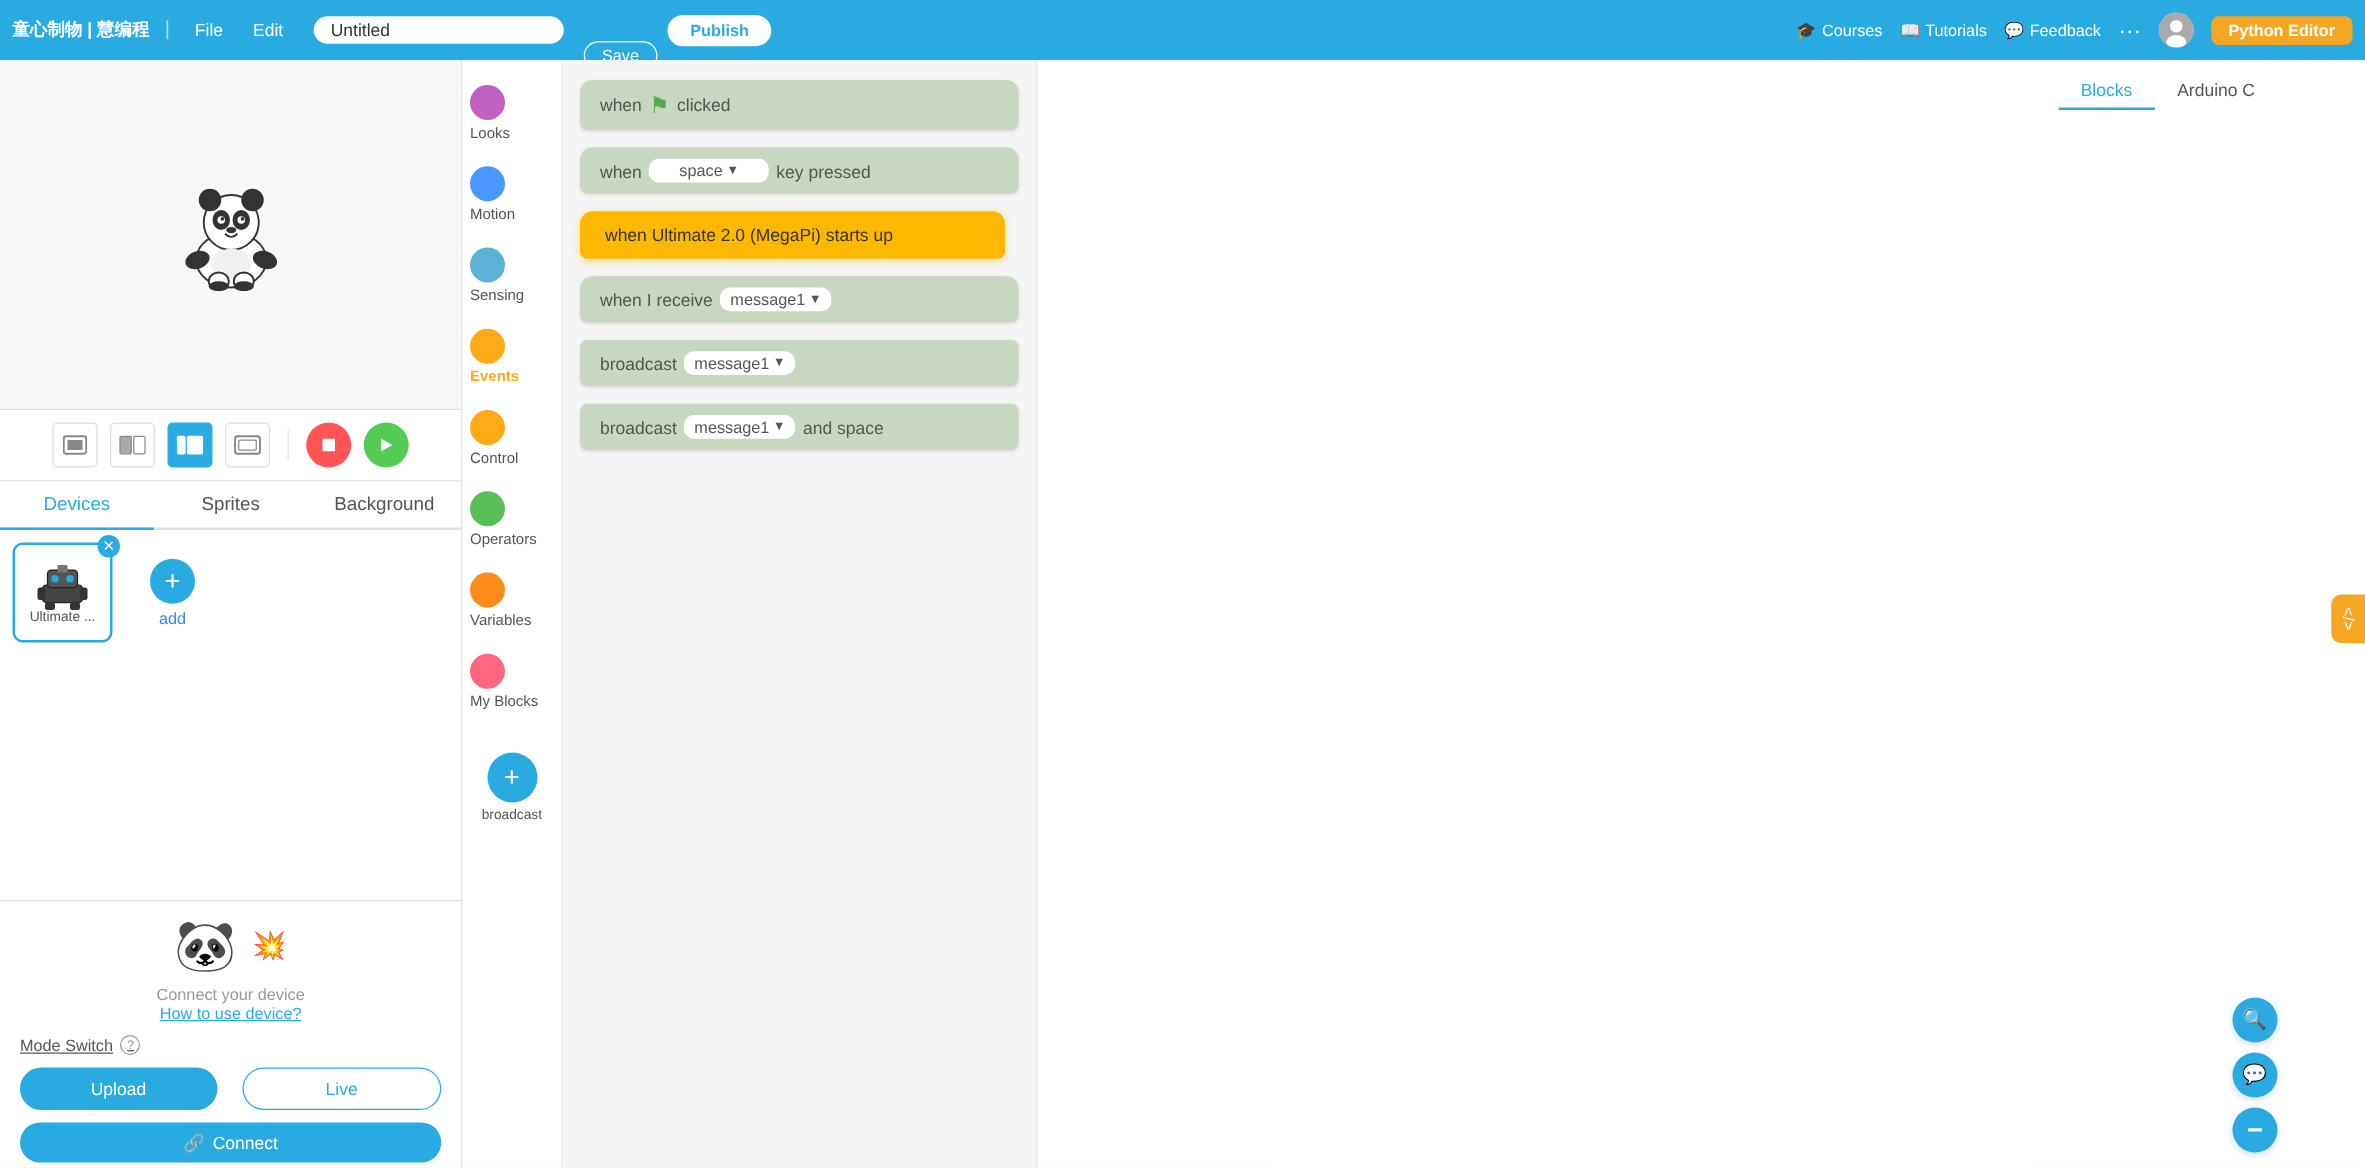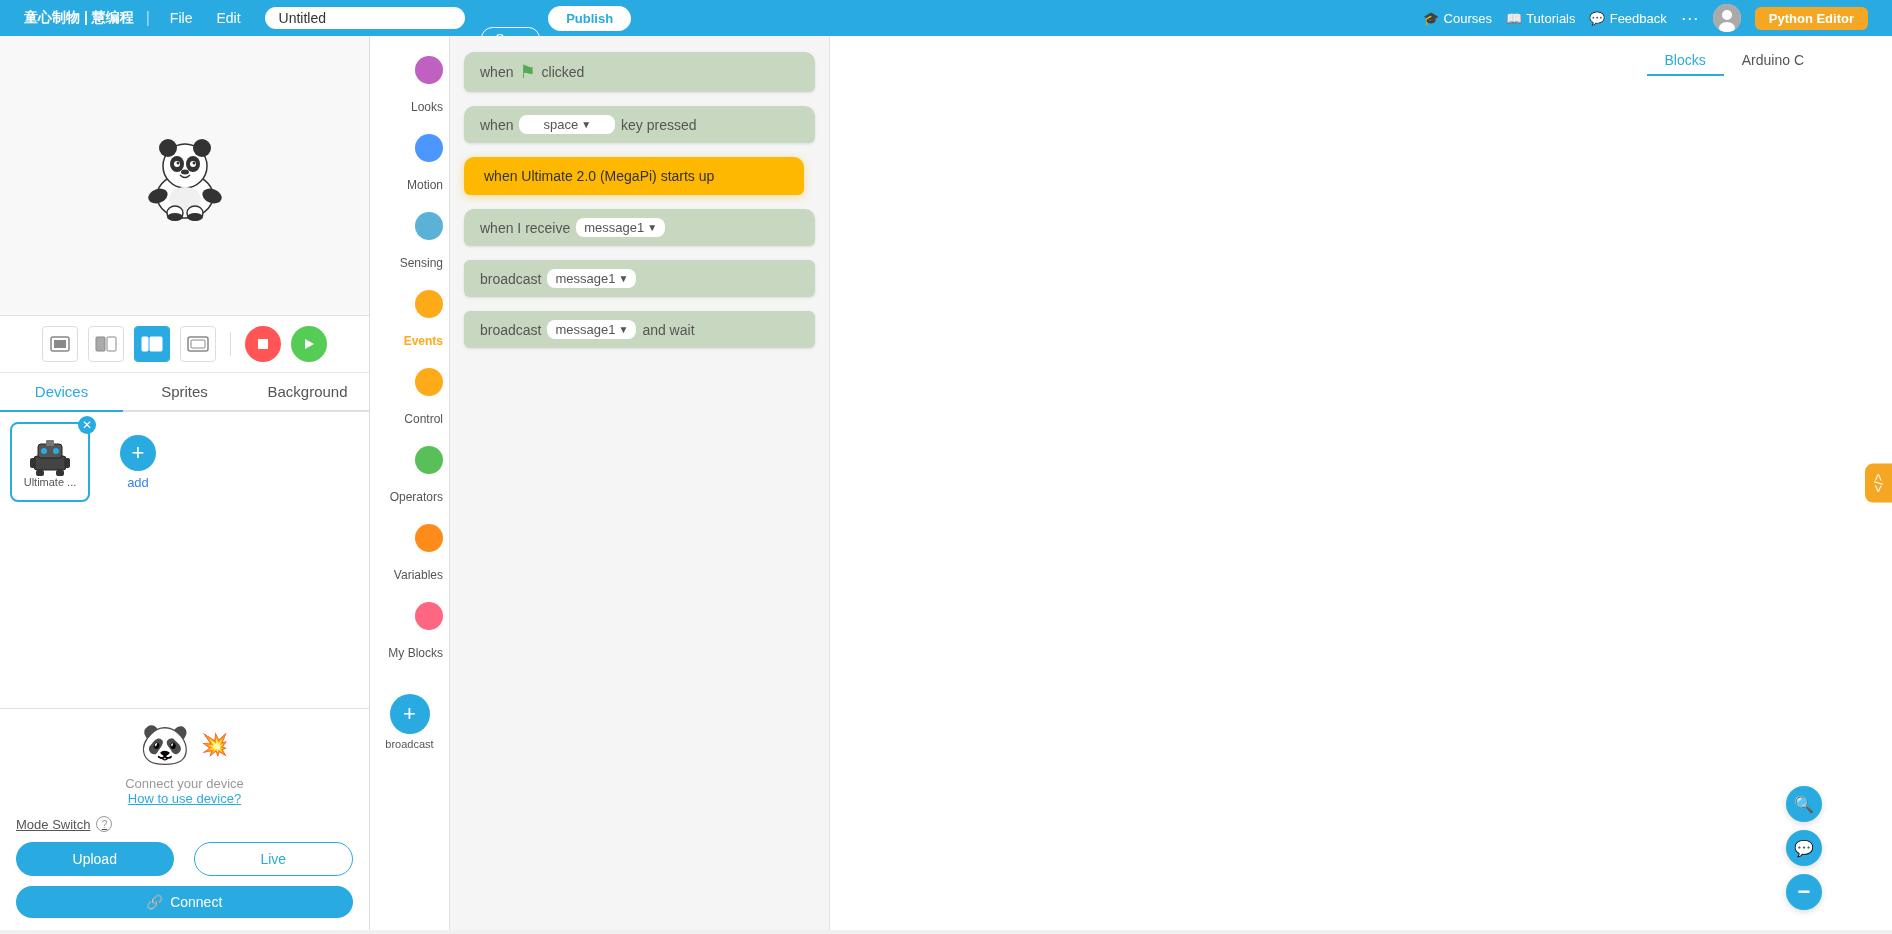--- a/index.html
+++ b/index.html
@@ -1,21 +1,21 @@
 <!DOCTYPE html>
 <html><head>
   <meta charset="utf-8">
   <style>
     * { box-sizing: border-box; margin: 0; padding: 0; }
     body { font-family: 'Arial', sans-serif; background: #f0f0f0; overflow: hidden; width: 1892px; height: 934px; }
 
     
     .topnav {
       display: flex; align-items: center;
-      background: #29abe2; height: 36px; padding: 0 24px; gap: 8px;
+      background: #29abe2; height: 48px; padding: 0 10px; gap: 8px;
     }
     .topnav-brand { color: white; font-size: 14px; font-weight: bold; white-space: nowrap; }
     .topnav-sep { color: rgba(255,255,255,0.6); font-size: 16px; margin: 0 4px; }
     .topnav-menu { color: white; font-size: 14px; cursor: pointer; padding: 0 8px; }
     .topnav-title-input {
       background: white; border: none; border-radius: 16px;
       padding: 3px 14px; font-size: 14px; color: #333; width: 200px;
       outline: none; margin: 0 8px;
     }
     .topnav-save {
@@ -137,21 +137,21 @@
       justify-content: center; gap: 6px;
     }
 
     
     .block-categories {
       width: 80px; background: white; border-right: 1px solid #e0e0e0;
       display: flex; flex-direction: column; align-items: center; padding-top: 10px;
       overflow-y: auto; flex-shrink: 0;
     }
     .cat-item {
-      display: flex; flex-direction: column; align-items: flex-end; gap: 16px;
+      display: flex; flex-direction: column; align-items: flex-start; gap: 3px;
       padding: 10px 6px; cursor: pointer; width: 100%;
     }
     .cat-dot { width: 28px; height: 28px; border-radius: 50%; }
     .cat-label { font-size: 12px; color: #555; text-align: center; }
     .cat-item.active .cat-label { color: #f5a623; font-weight: bold; }
     .cat-ext {
       width: 40px; height: 40px; border-radius: 50%; background: #29abe2;
       display: flex; align-items: center; justify-content: center; color: white; font-size: 22px;
       cursor: pointer; margin-top: 8px;
     }
@@ -472,21 +472,21 @@
     <div style="
       display:inline-flex; align-items:center; gap:6px;
       background:#c8d8c0; border-radius:6px; padding:9px 16px;
       font-size:14px; color:#555; cursor:grab;
       box-shadow:0 1px 3px rgba(0,0,0,0.1);
     ">
       <span>broadcast </span>
       <span style="background:white; border-radius:8px; padding:2px 8px; font-size:13px; display:inline-flex; align-items:center; gap:3px;">
         message1 <span style="font-size:10px;">▼</span>
       </span>
-      <span> and wait</span>
+      <span> and space</span>
     </div>
 
   </div>
 
   <div class="canvas-area" style="position:relative;">
 
     <div class="blocks-tabs">
       <div class="btab active">
         <span>Blocks</span>
       </div>

